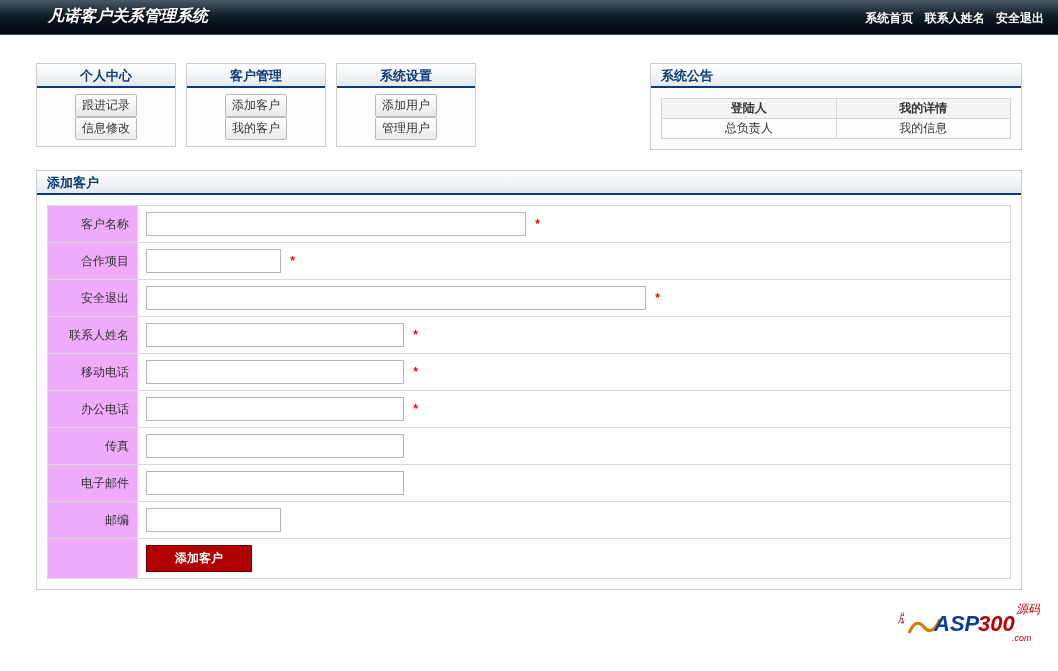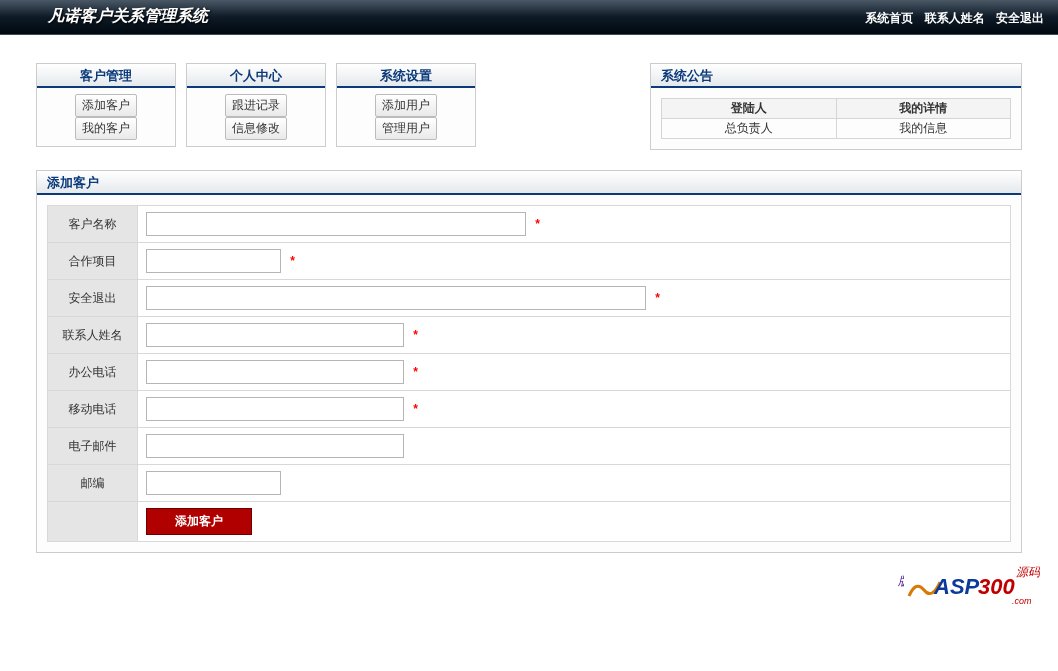--- a/index.html
+++ b/index.html
@@ -21,28 +21,28 @@
 .login-panel { float: right; width: 372px; border: 1px solid #ccc; background: #fdfdfd; }
 .login-panel-body { padding: 10px; }
 .login-table { width: 100%; border-collapse: collapse; }
 .login-table th, .login-table td { border: 1px solid #d5d5d5; height: 20px; text-align: center; font-size: 12px; }
 .login-table th { background: #f4f4f4; font-weight: bold; }
 
 .form-panel { clear: both; border: 1px solid #ccc; background: #fdfdfd; }
 .form-panel-body { padding: 10px; }
 .form-table { width: 100%; border-collapse: collapse; }
 .form-table td { border: 1px solid #d8d8d8; padding: 6px 8px; height: 36px; }
-.form-table .label-cell { width: 90px; text-align: center; background: #e5e5e5; font-size: 12px; }
+.form-table .label-cell { width: 90px; text-align: right; background: #f0abfc; font-size: 12px; }
 .form-table .field-cell { background: #fff; }
 .form-table input[type=text] { height: 24px; border: 1px solid #b5b5b5; background: #fff; padding: 0 4px; font-size: 12px; }
 .req { color: red; font-weight: bold; margin-left: 6px; }
 
 .submit-btn { display: inline-block; padding: 4px 28px; background: #b00000; color: #fff; font-weight: bold; border: 1px solid #700000; font-size: 12px; cursor: pointer; }
 
-.footer { padding: 10px 36px 6px 36px; text-align: right; color: #4c1d95; font-style: italic; font-size: 12px; position: relative; }
+.footer { padding: 10px 36px 6px 36px; text-align: right; color: #b91c1c; font-style: italic; font-size: 12px; position: relative; }
 .footer .line2 { font-size: 11px; }
 .logo300 { position: absolute; right: 18px; bottom: 2px; width: 136px; height: 46px; background: #fff; }
 .logo300 svg { width: 100%; height: 100%; }
 </style>
 </head>
 <body>
 
 <div class="topbar">
   <div class="app-title">凡诺客户关系管理系统</div>
   <div class="topnav">
@@ -50,32 +50,32 @@
     <a href="#">联系人姓名</a>
     <a href="#">安全退出</a>
   </div>
 </div>
 
 <div class="content">
 
   <div class="panels-row">
 
     <div class="panel">
+      <div class="panel-header">个人中心</div>
+      <div class="panel-body">
+        <span class="pbtn">跟进记录</span>
+        <span class="pbtn">信息修改</span>
+      </div>
+    </div>
+
+    <div class="panel">
       <div class="panel-header">客户管理</div>
       <div class="panel-body">
         <span class="pbtn">添加客户</span>
         <span class="pbtn">我的客户</span>
-      </div>
-    </div>
-
-    <div class="panel">
-      <div class="panel-header">个人中心</div>
-      <div class="panel-body">
-        <span class="pbtn">跟进记录</span>
-        <span class="pbtn">信息修改</span>
       </div>
     </div>
 
     <div class="panel">
       <div class="panel-header">系统设置</div>
       <div class="panel-body">
         <span class="pbtn">添加用户</span>
         <span class="pbtn">管理用户</span>
       </div>
     </div>
@@ -127,31 +127,37 @@
           </td>
         </tr>
         <tr>
           <td class="label-cell">联系人姓名</td>
           <td class="field-cell">
             <input type="text" style="width: 258px;">
             <span class="req">*</span>
           </td>
         </tr>
         <tr>
+          <td class="label-cell">移动电话</td>
+          <td class="field-cell">
+            <input type="text" style="width: 258px;">
+            <span class="req">*</span>
+          </td>
+        </tr>
+        <tr>
           <td class="label-cell">办公电话</td>
           <td class="field-cell">
             <input type="text" style="width: 258px;">
             <span class="req">*</span>
           </td>
         </tr>
         <tr>
-          <td class="label-cell">移动电话</td>
+          <td class="label-cell">传真</td>
           <td class="field-cell">
             <input type="text" style="width: 258px;">
-            <span class="req">*</span>
           </td>
         </tr>
         <tr>
           <td class="label-cell">电子邮件</td>
           <td class="field-cell">
             <input type="text" style="width: 258px;">
           </td>
         </tr>
         <tr>
           <td class="label-cell">邮编</td>

